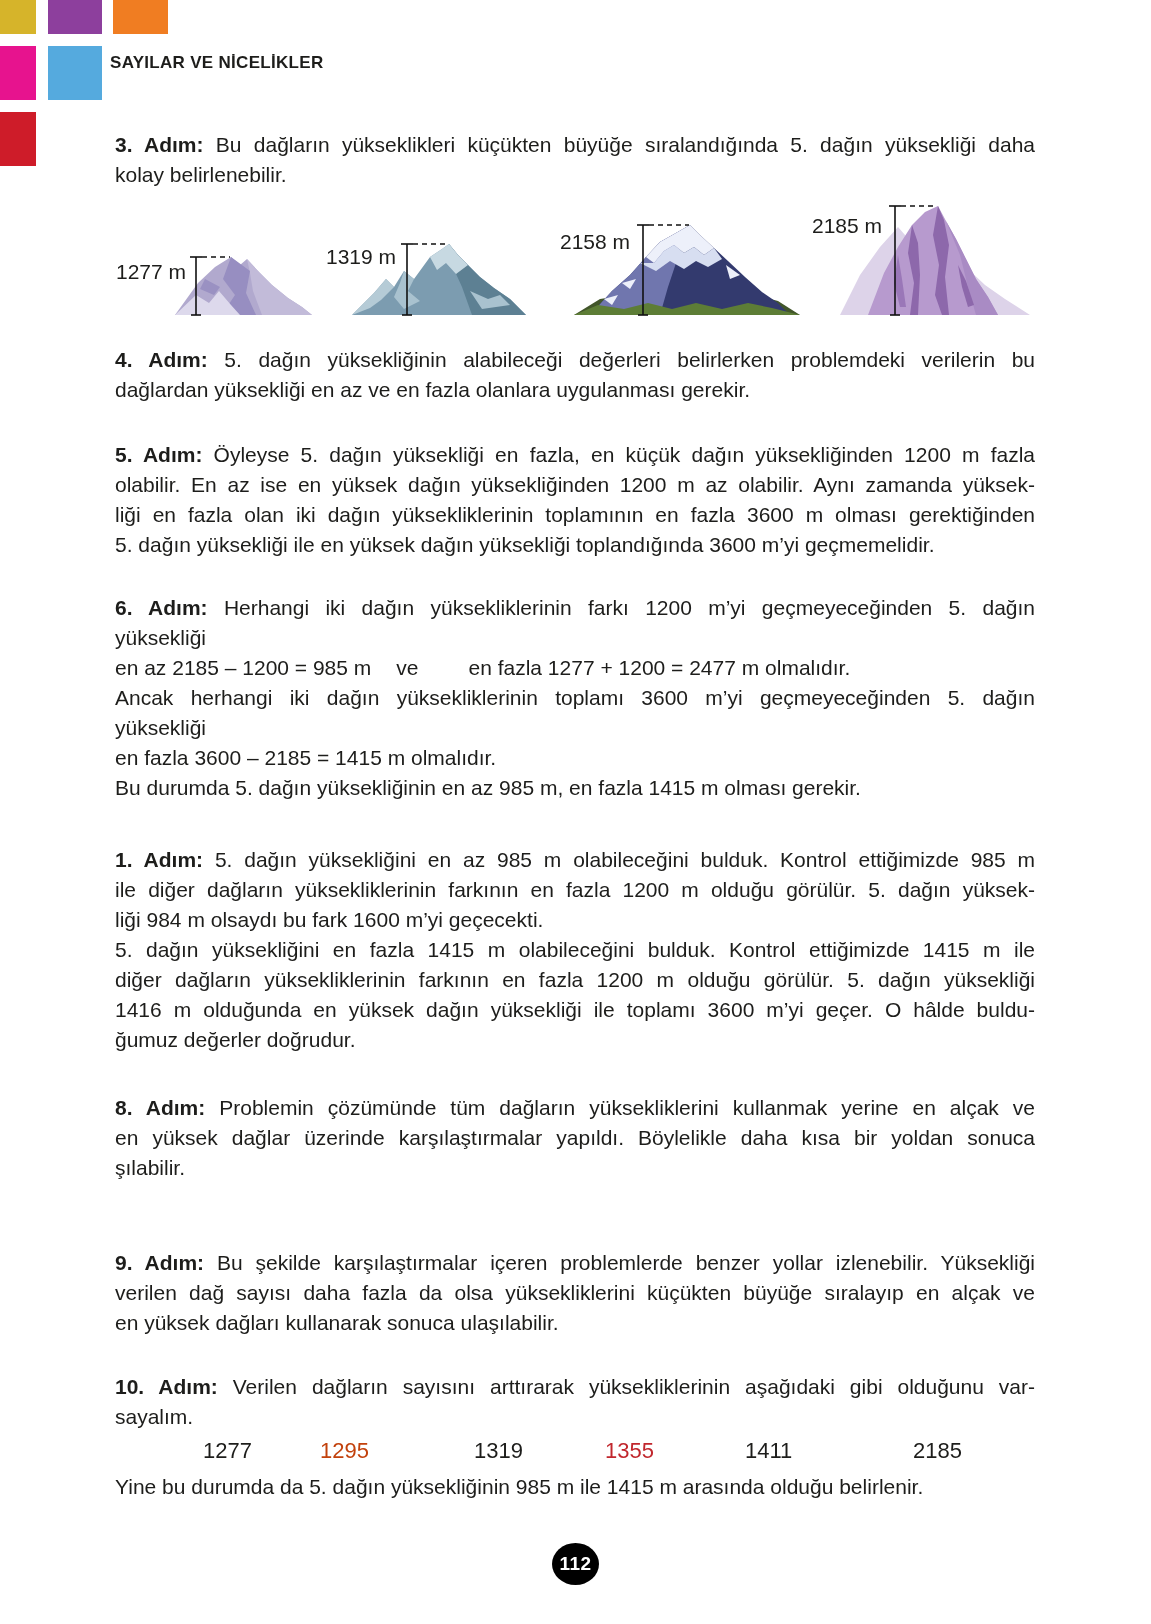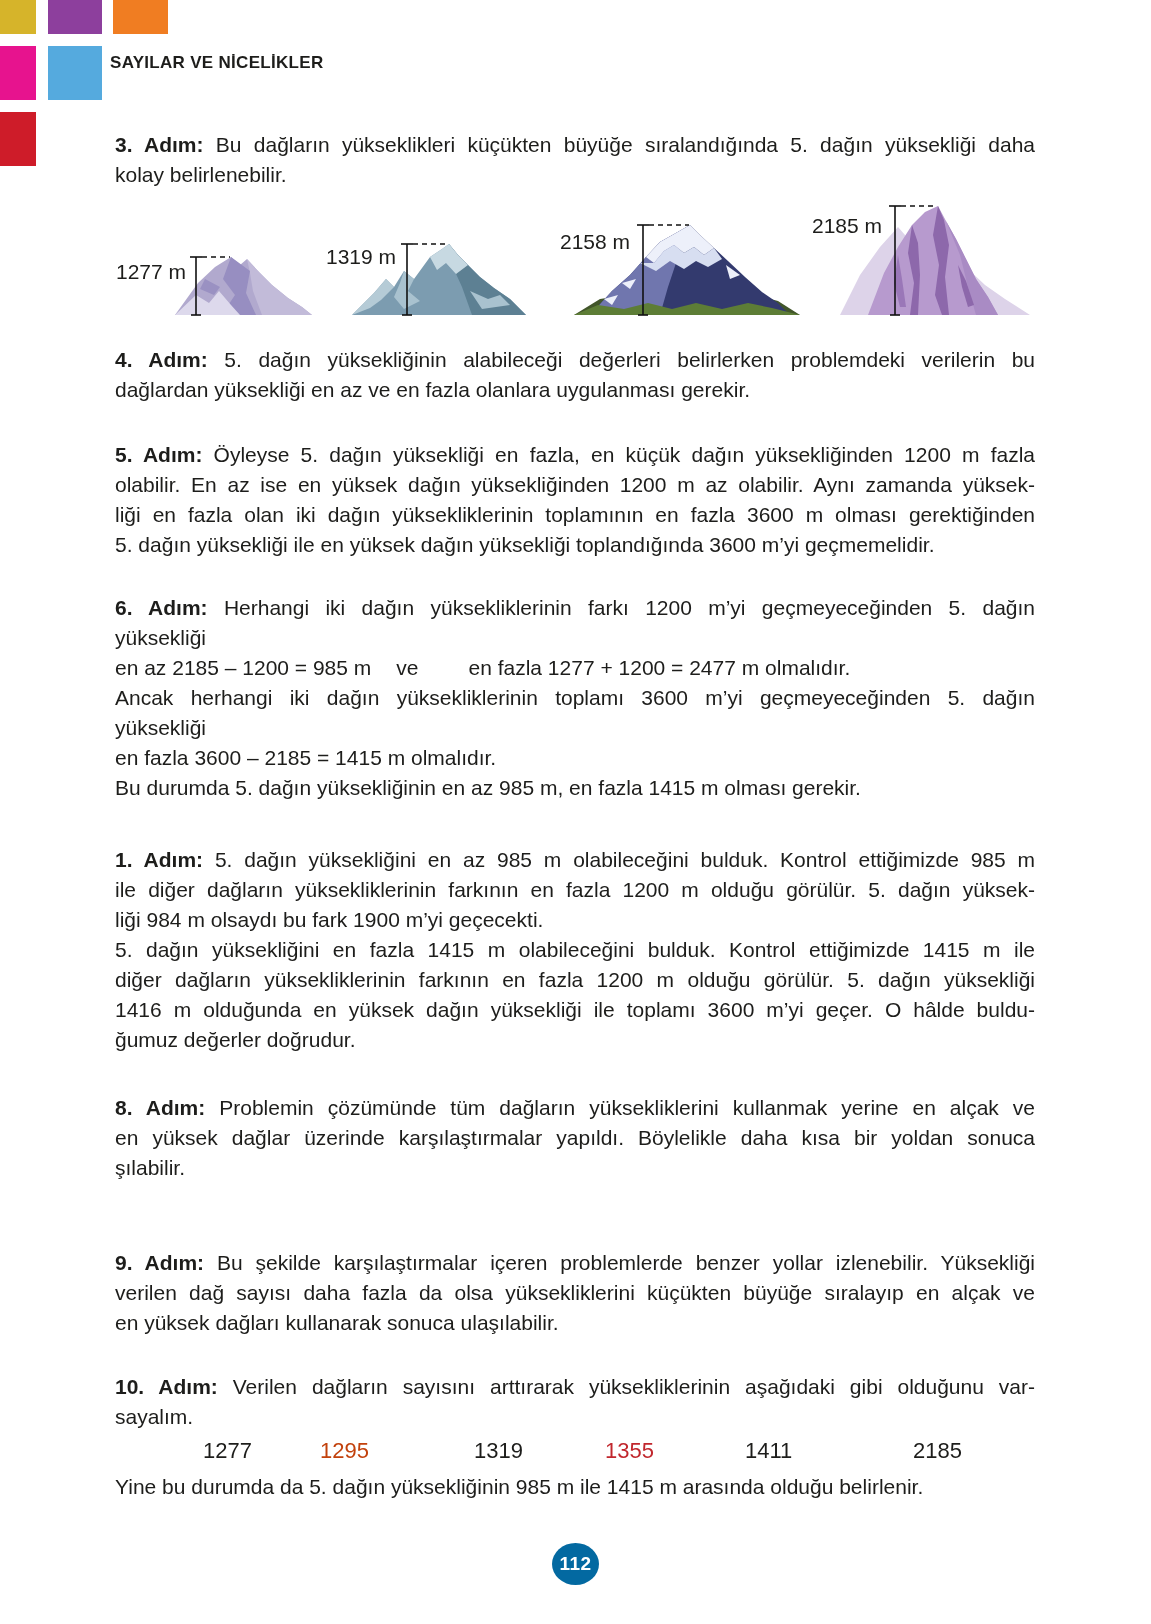--- a/index.html
+++ b/index.html
@@ -144,21 +144,21 @@
         <span class="g2">en fazla 1277 + 1200 = 2477 m olmalıdır.</span>
       </div>
       <div class="tline just">Ancak herhangi iki dağın yüksekliklerinin toplamı 3600 m’yi geçmeyeceğinden 5. dağın</div>
       <div class="tline">yüksekliği</div>
       <div class="tline">en fazla 3600 – 2185 = 1415 m olmalıdır.</div>
       <div class="tline">Bu durumda 5. dağın yüksekliğinin en az 985 m, en fazla 1415 m olması gerekir.</div>
     </div>
     <div class="step" style="top: 845px;">
       <div class="tline just"><b>1. Adım:</b> 5. dağın yüksekliğini en az 985 m olabileceğini bulduk. Kontrol ettiğimizde 985 m</div>
       <div class="tline just">ile diğer dağların yüksekliklerinin farkının en fazla 1200 m olduğu görülür. 5. dağın yüksek-</div>
-      <div class="tline">liği 984 m olsaydı bu fark 1900 m’yi geçecekti.</div>
+      <div class="tline">liği 984 m olsaydı bu fark 1600 m’yi geçecekti.</div>
       <div class="tline just">5. dağın yüksekliğini en fazla 1415 m olabileceğini bulduk. Kontrol ettiğimizde 1415 m ile</div>
       <div class="tline just">diğer dağların yüksekliklerinin farkının en fazla 1200 m olduğu görülür. 5. dağın yüksekliği</div>
       <div class="tline just">1416 m olduğunda en yüksek dağın yüksekliği ile toplamı 3600 m’yi geçer. O hâlde buldu-</div>
       <div class="tline">ğumuz değerler doğrudur.</div>
     </div>
     <div class="step" style="top: 1093px;">
       <div class="tline just"><b>8. Adım:</b> Problemin çözümünde tüm dağların yüksekliklerini kullanmak yerine en alçak ve</div>
       <div class="tline just">en yüksek dağlar üzerinde karşılaştırmalar yapıldı. Böylelikle daha kısa bir yoldan sonuca</div>
       <div class="tline">şılabilir.</div>
     </div>
@@ -177,13 +177,13 @@
     <span class="numcell" style="left: 203px;">1277</span>
     <span class="numcell" style="left: 320px; color: #c2410c; text-align: right;">1295</span>
     <span class="numcell" style="left: 474px;">1319</span>
     <span class="numcell" style="left: 605px; color: rgb(193, 39, 45);">1355</span>
     <span class="numcell" style="left: 745px;">1411</span>
     <span class="numcell" style="left: 913px;">2185</span>
   </div>
 
 <div class="abs" id="closing-line">Yine bu durumda da 5. dağın yüksekliğinin 985 m ile 1415 m arasında olduğu belirlenir.</div>
 
-<div class="abs" id="page-badge" style="background: #0369a1;">112</div>
+<div class="abs" id="page-badge" style="background: #000000;">112</div>
 
 </body></html>

